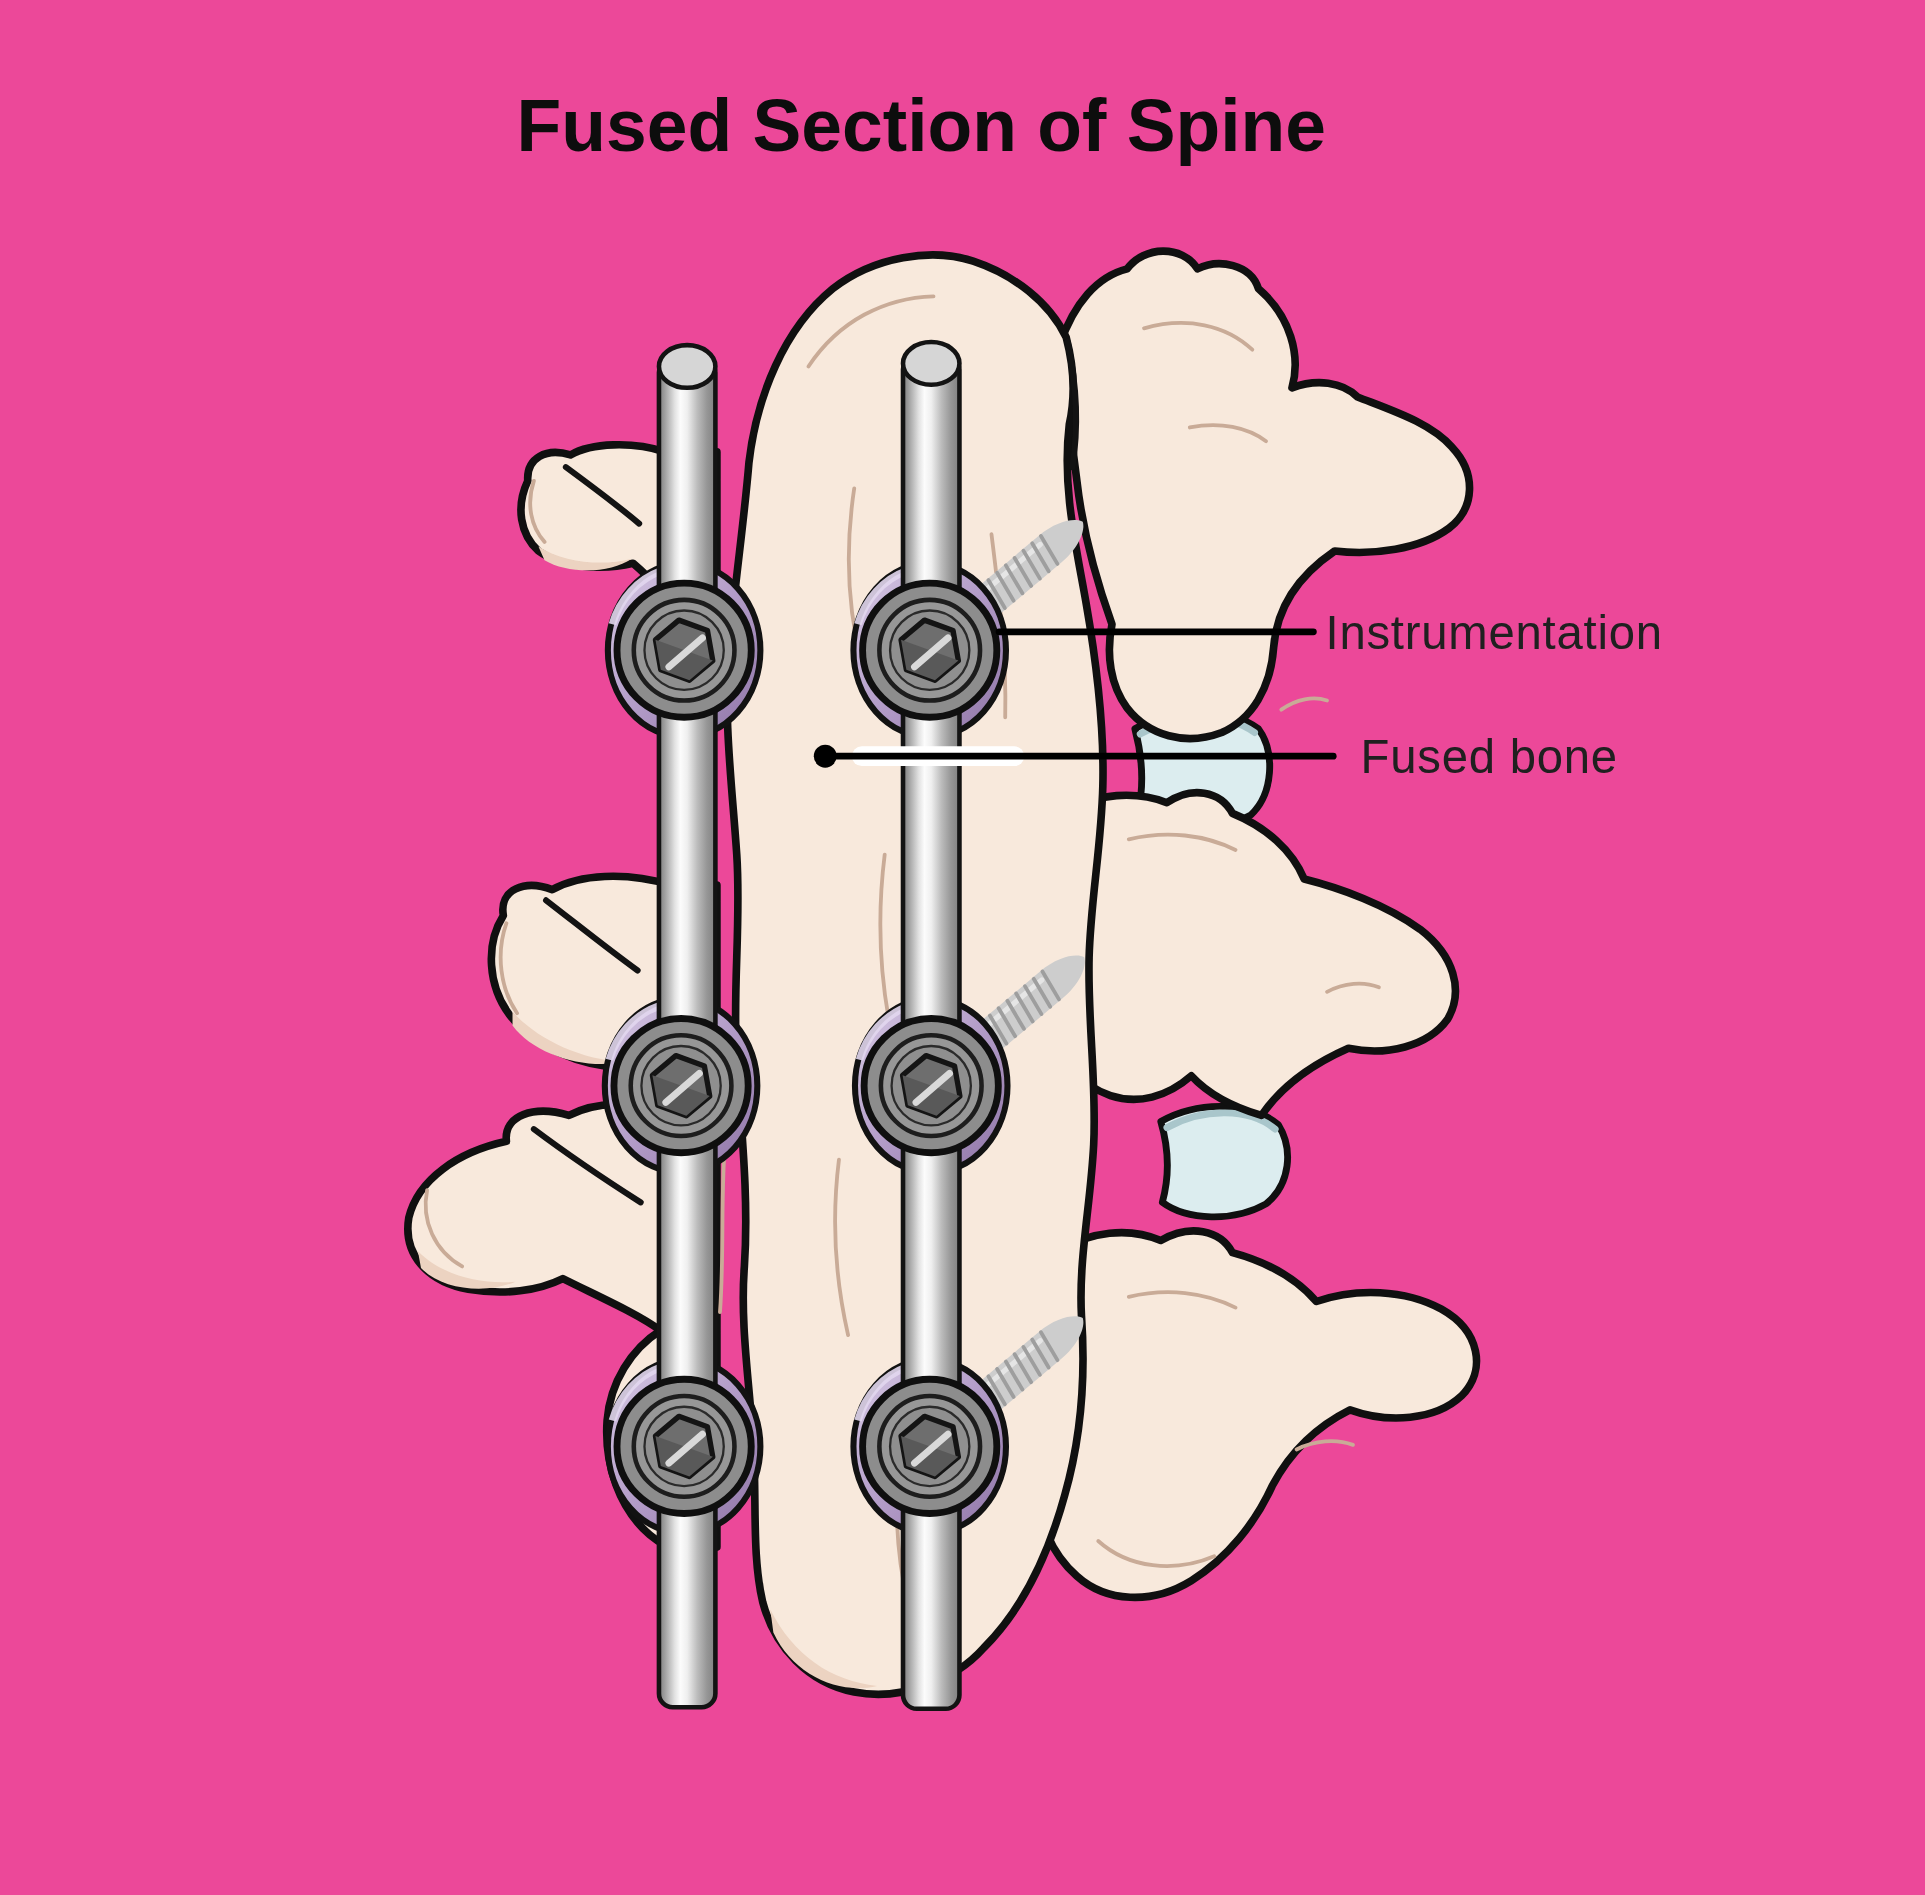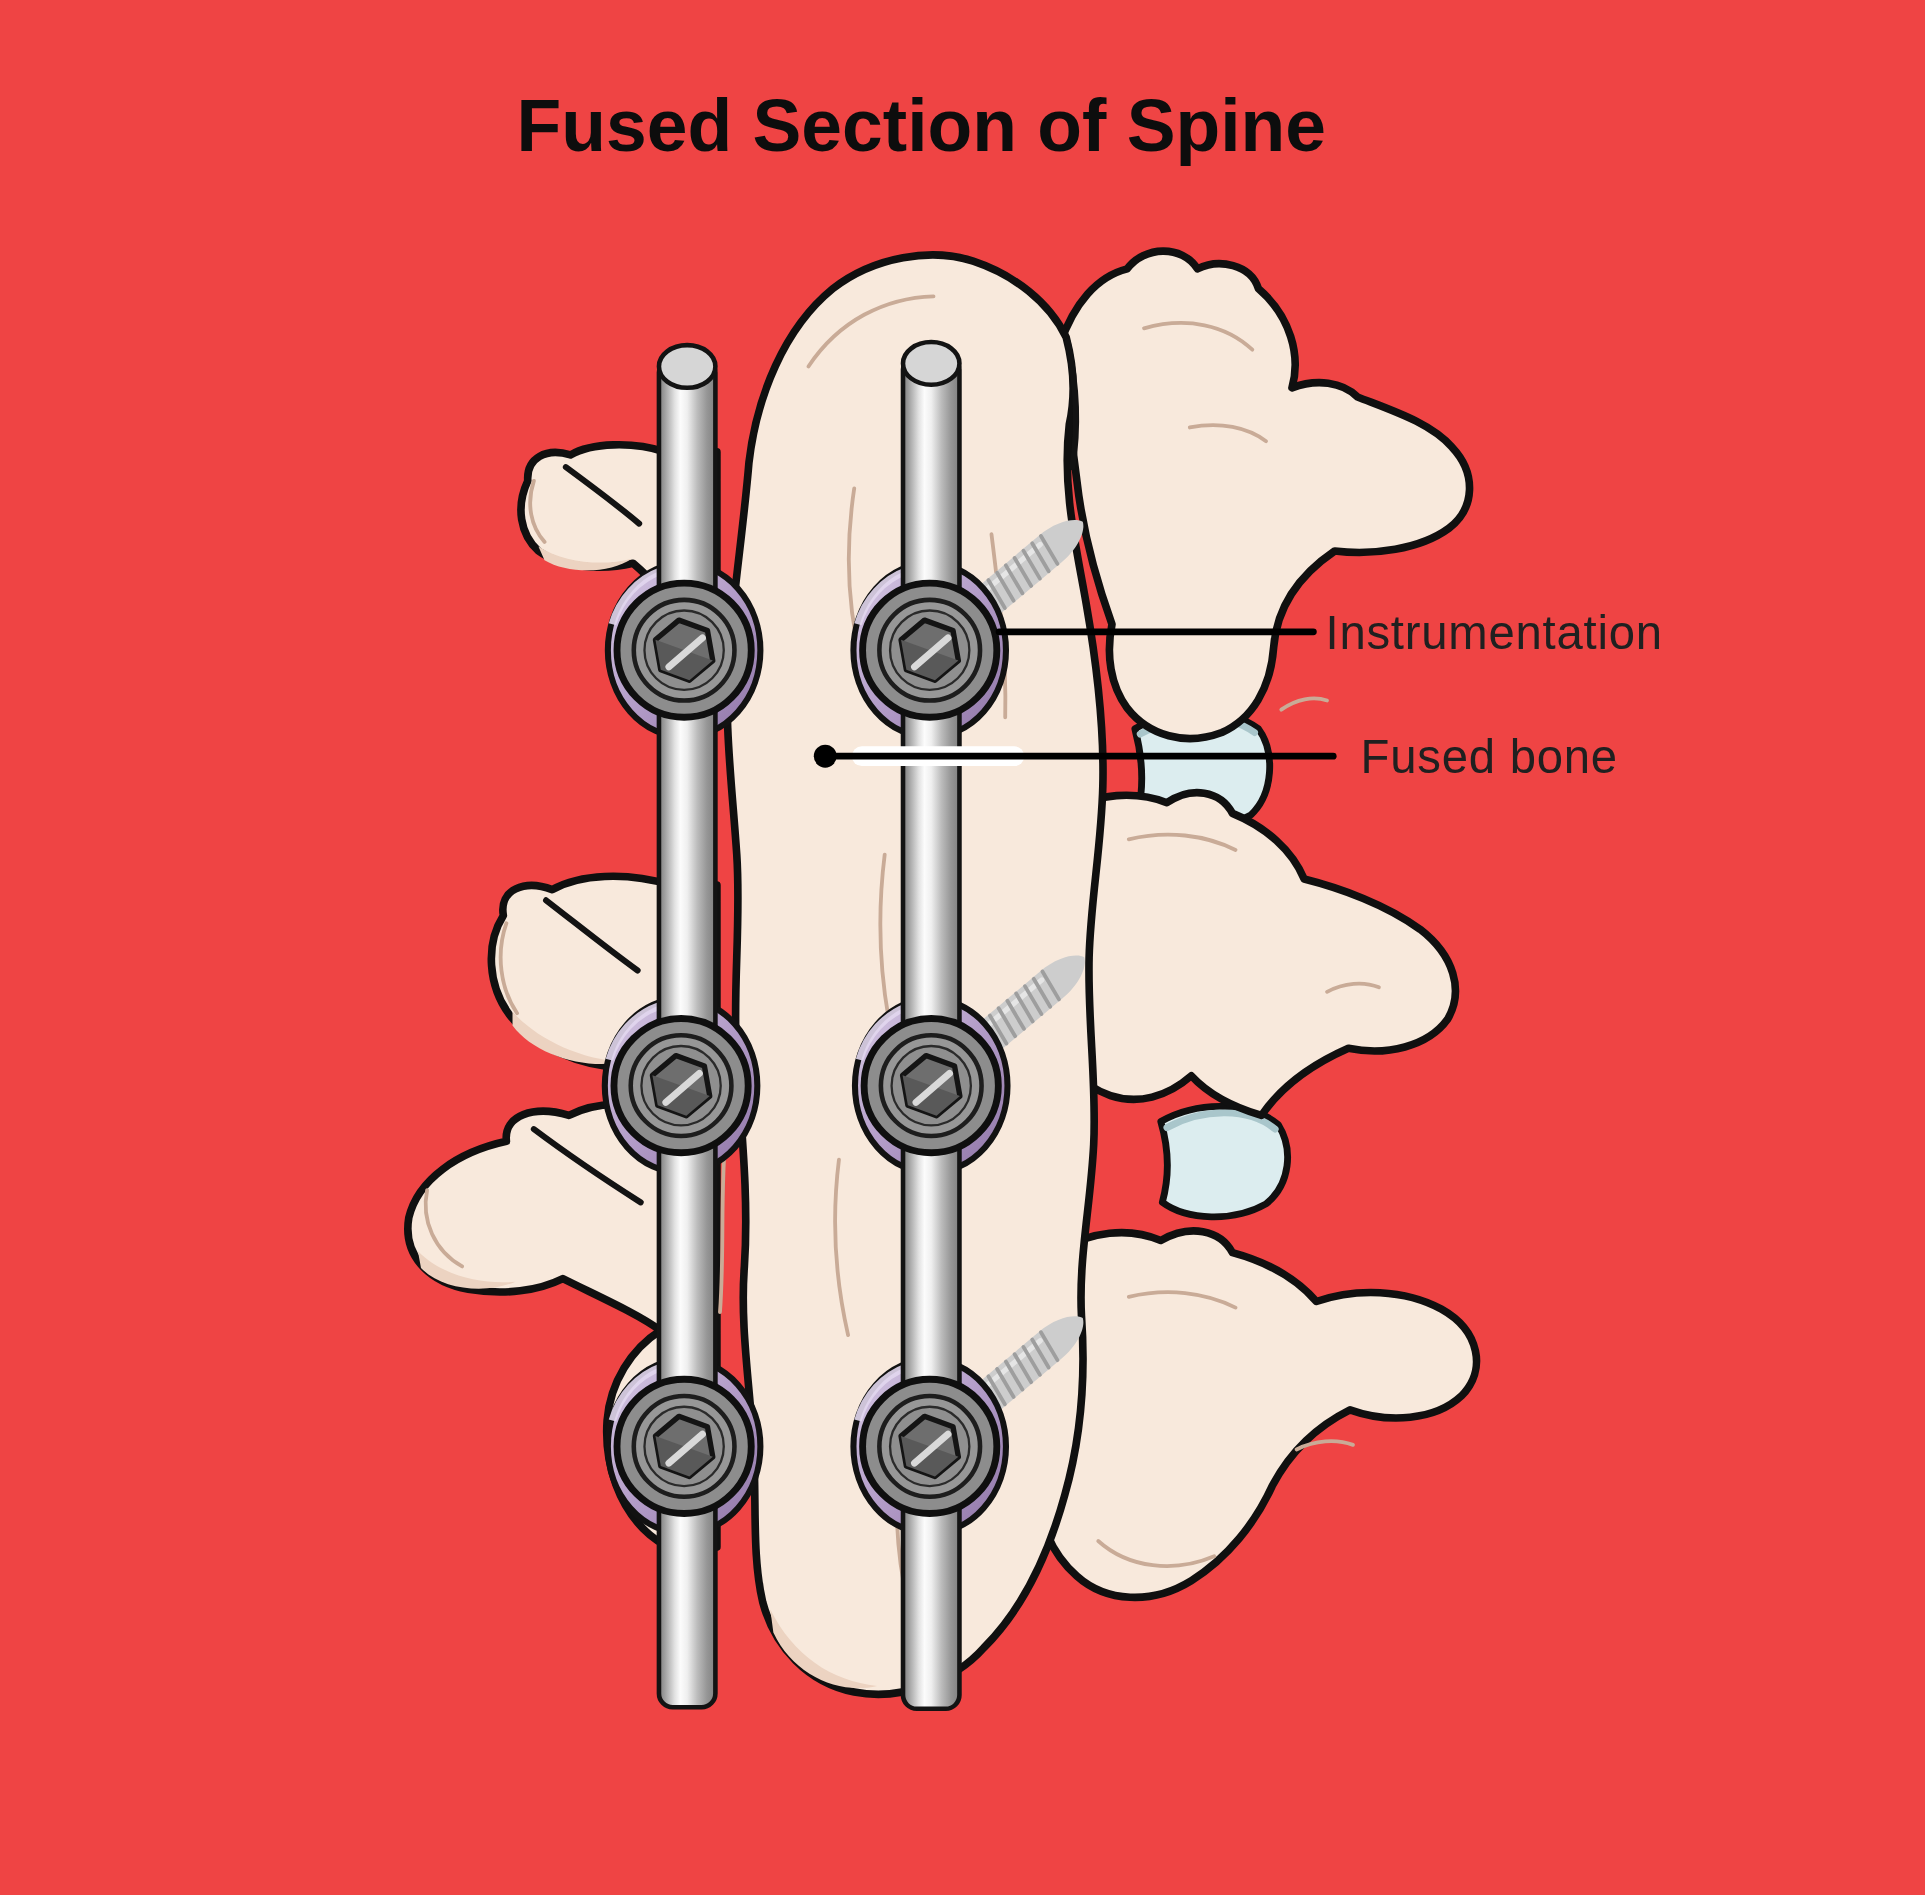--- a/index.html
+++ b/index.html
@@ -1,17 +1,17 @@
 <!DOCTYPE html>
 <html style="font-size:12.2px"><head>
 <meta charset="utf-8">
 <style>
   html,body{margin:0;padding:0;background:#ffffff;}
   body{width:1925px;height:1896px;font-family:"Liberation Sans",sans-serif;}
-  .stage{position:relative;width:1925px;height:1896px;background:#ef4444;overflow:hidden;}
+  .stage{position:relative;width:1925px;height:1896px;background:#ec4899;overflow:hidden;}
   svg{display:block;width:1925px;height:1896px;}
   .title{font-family:"Liberation Sans",sans-serif;font-weight:700;font-size:96px;fill:#0d0d0d;letter-spacing:0px;}
   .lbl{font-family:"Liberation Sans",sans-serif;font-weight:400;font-size:62px;fill:#202020;letter-spacing:1px;}
   .bone{fill:#f8e9dc;stroke:#101010;stroke-width:10;stroke-linejoin:round;}
   .bone-thin{fill:none;stroke:#c9ab97;stroke-width:5;stroke-linecap:round;}
   .bone-gapline{fill:none;stroke:#131313;stroke-width:8;stroke-linecap:round;}
   .shade{fill:#ecd3c1;stroke:none;}
   .disc{fill:#dcedef;stroke:#101010;stroke-width:9;stroke-linejoin:round;}
   .disc-shade{fill:none;stroke:#a9c6cb;stroke-width:9;stroke-linecap:round;}
   .leader{stroke:#000000;stroke-width:9;stroke-linecap:round;}

